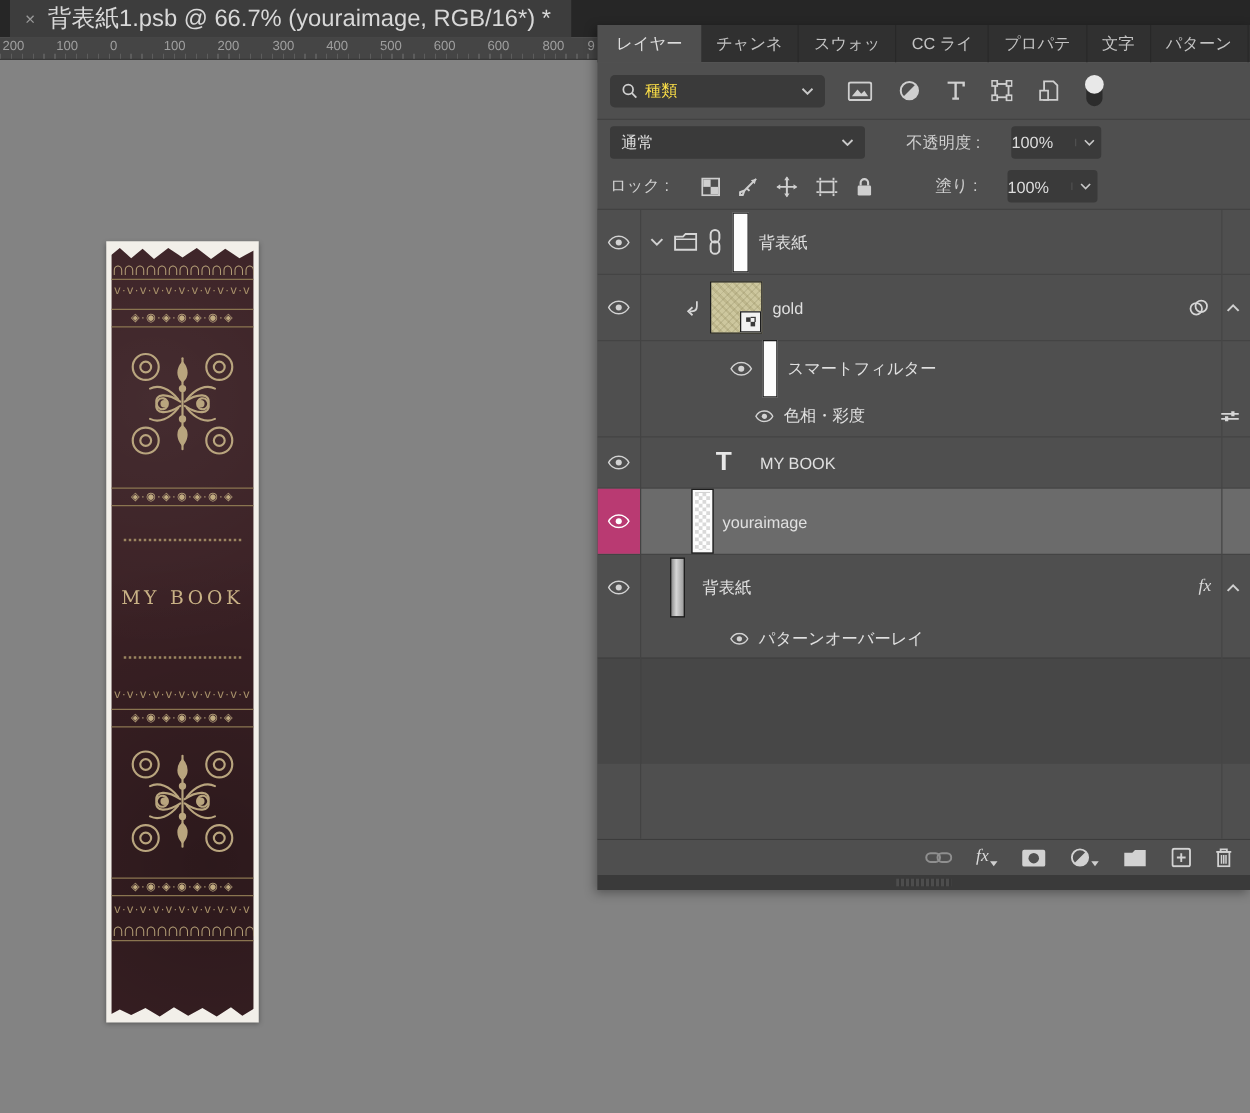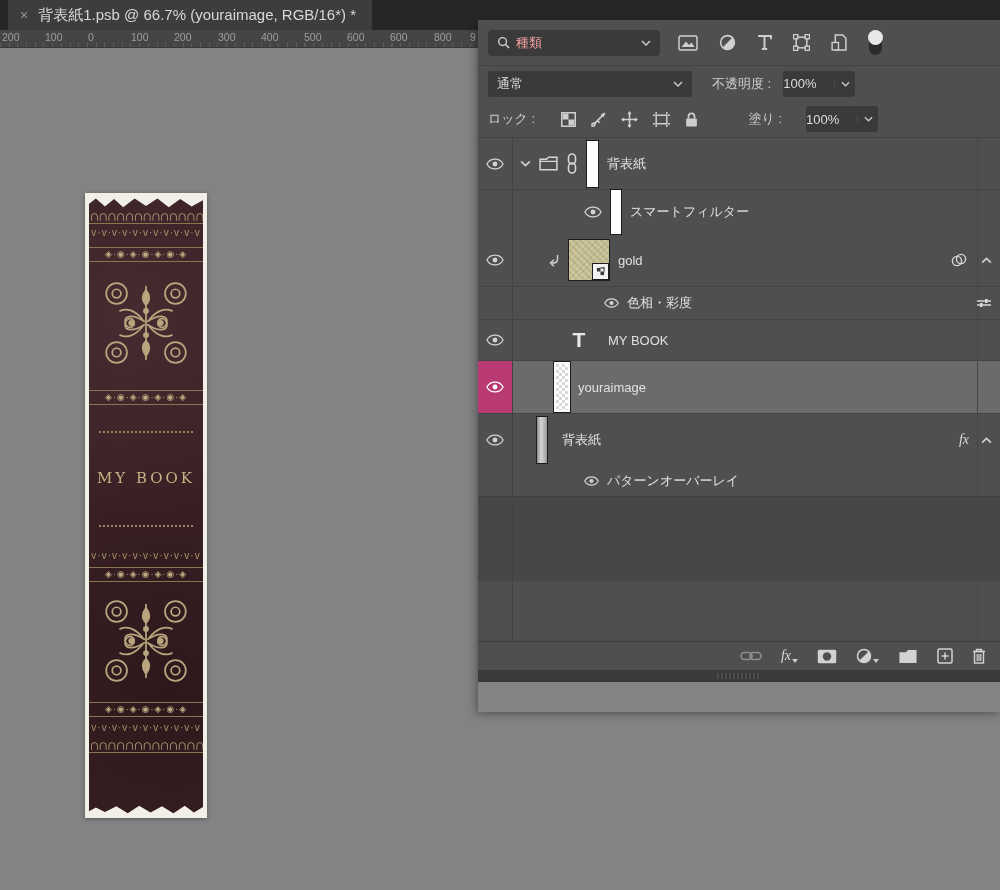--- a/index.html
+++ b/index.html
@@ -6,21 +6,21 @@
   body{width:1000px;height:890px;overflow:hidden;background:#838383;
        font-family:"Liberation Sans","DejaVu Sans",sans-serif;
        -webkit-font-smoothing:antialiased;}
   .screen{position:absolute;inset:0;width:1000px;height:890px;}
 
   
   .tabbar{position:absolute;left:0;top:0;width:1000px;height:30px;background:#262626;}
   .doc-tab{position:absolute;left:8px;top:0;height:30px;background:#3d3d3d;
            display:flex;align-items:center;padding:0 16px 0 12px;gap:10px;}
   .doc-close{color:#9a9a9a;font-size:14px;line-height:1;cursor:default;}
-  .doc-title{color:#d8d8d8;font-size:15px;white-space:nowrap;}
+  .doc-title{color:#d8d8d8;font-size:19px;white-space:nowrap;}
 
   
   .ruler{position:absolute;left:0;top:30px;width:1000px;height:17px;background:#454545;
          border-bottom:1px solid #383838;}
   .ruler::after{content:"";position:absolute;left:0;bottom:0;width:100%;height:4px;
          background:repeating-linear-gradient(90deg,#5d5d5d 0 1px,transparent 1px 8.7px);}
   .ruler .rlabel{position:absolute;top:1px;color:#9e9e9e;font-size:10.5px;}
 
   
   .canvas{position:absolute;left:0;top:48px;width:1000px;height:842px;background:#838383;}
@@ -52,24 +52,24 @@
          font-size:13px;}
   .ptab{display:flex;align-items:center;padding:0 12px;border-right:1px solid #282828;
         white-space:nowrap;}
   .ptab.active{background:#4f4f4f;color:#dcdcdc;border-right:none;padding:0 15px;}
   .ptabs .spacer{flex:1;border-right:none;}
 
   .pbody{background:#4f4f4f;height:662px;position:relative;}
   .prow{display:flex;align-items:center;padding:0 10px;box-sizing:border-box;}
   .filter-row{height:45px;gap:14px;}
   .fselect{width:172px;height:26px;background:#3a3a3a;border-radius:4px;display:flex;
-           align-items:center;gap:6px;padding:0 9px;color:#fca5a5;font-size:13px;box-sizing:border-box;}
+           align-items:center;gap:6px;padding:0 9px;color:#fde047;font-size:13px;box-sizing:border-box;}
   .fselect .grow{flex:1;}
   .ficons{display:flex;align-items:center;gap:21px;margin-left:4px;}
-  .blend-row{height:36px;border-top:1px solid #424242;gap:12px;}
+  .blend-row{height:36px;border-top:1px solid #424242;gap:25px;}
   .bselect{width:204px;height:26px;background:#3a3a3a;border-radius:3px;display:flex;
            align-items:center;padding:0 9px;color:#dcdcdc;font-size:13px;box-sizing:border-box;}
   .bselect .grow{flex:1;}
   .plabel{color:#cfcfcf;font-size:13px;white-space:nowrap;}
   .valbox{width:72px;height:26px;background:#3a3a3a;border-radius:3px;display:flex;align-items:center;
           box-sizing:border-box;color:#dcdcdc;font-size:13px;}
   .valbox .val{flex:1;text-align:left;}
   .valbox .vchev{width:20px;display:flex;justify-content:center;border-left:1px solid #4f4f4f;}
   .lock-row{height:37px;gap:16px;border-bottom:1px solid #424242;}
   .lock-icons{display:flex;align-items:center;gap:15px;margin-left:10px;}
@@ -237,20 +237,31 @@
 
         <div class="band ornate sp" style="margin-top:16px">◈·◉·◈·◉·◈·◉·◈</div>
         <div class="band vee sp" style="margin-top:6px">v·v·v·v·v·v·v·v·v·v·v</div>
         <div class="band arch sp" style="margin-top:4px">∩∩∩∩∩∩∩∩∩∩∩∩∩∩</div>
       </div>
     </div>
   </div>
 
   <div class="panel">
 
+    <div class="ptabs">
+      <div class="ptab active">レイヤー</div>
+      <div class="ptab">チャンネ</div>
+      <div class="ptab">スウォッ</div>
+      <div class="ptab">CC ライ</div>
+      <div class="ptab">プロパテ</div>
+      <div class="ptab">文字</div>
+      <div class="ptab">パターン</div>
+      <div class="ptab spacer"></div>
+
+    </div>
 
     <div class="pbody">
 
       <div class="prow filter-row">
         <div class="fselect">
           <svg class="icon" width="13" height="13" viewBox="0 0 14 14">
               <circle cx="6" cy="6" r="4.2" fill="none" stroke="#d0d0d0" stroke-width="1.5"></circle>
               <path d="M9.2 9.2 L13 13" stroke="#d0d0d0" stroke-width="1.6"></path>
             </svg>
           <span>種類</span>
@@ -360,32 +371,20 @@
             <svg class="icon" width="19" height="15" viewBox="0 0 18 14">
                 <path d="M1 3 H7 L9 1 H17 V13 H1 Z" fill="none" stroke="#d6d6d6" stroke-width="1.4"></path>
                 <path d="M1 5 H17" stroke="#d6d6d6" stroke-width="1.2"></path>
               </svg>
             <svg class="icon" width="12" height="21" viewBox="0 0 12 21">
                 <rect x="2.5" y="1" width="7" height="10" rx="3.5" fill="none" stroke="#d6d6d6" stroke-width="1.6"></rect>
                 <rect x="2.5" y="10" width="7" height="10" rx="3.5" fill="none" stroke="#d6d6d6" stroke-width="1.6"></rect>
               </svg>
             <span class="thumb-strip t-group"></span>
             <span class="lname">背表紙</span>
-          </div>
-        </div>
-
-        <div class="lrow" style="height:44px">
-          <div class="eyecol"></div>
-          <div class="rowc" style="padding-left:72px">
-            <svg class="icon" width="18" height="12" viewBox="0 0 20 13">
-                <path d="M10 1 C5.5 1 2.2 4.2 1 6.5 C2.2 8.8 5.5 12 10 12 C14.5 12 17.8 8.8 19 6.5 C17.8 4.2 14.5 1 10 1 Z" fill="none" stroke="#d2d2d2" stroke-width="1.4"></path>
-                <circle cx="10" cy="6.5" r="2.7" fill="#d2d2d2"></circle>
-              </svg>
-            <span class="thumb-strip t-sf"></span>
-            <span class="lname">スマートフィルター</span>
           </div>
         </div>
 
         <div class="lrow divb" style="height:52px">
           <div class="eyecol">
               <svg class="icon" width="18" height="12" viewBox="0 0 20 13">
                 <path d="M10 1 C5.5 1 2.2 4.2 1 6.5 C2.2 8.8 5.5 12 10 12 C14.5 12 17.8 8.8 19 6.5 C17.8 4.2 14.5 1 10 1 Z" fill="none" stroke="#d2d2d2" stroke-width="1.4"></path>
                 <circle cx="10" cy="6.5" r="2.7" fill="#d2d2d2"></circle>
               </svg>
             </div>
@@ -409,20 +408,32 @@
                   <circle cx="8" cy="8" r="4.6" fill="none" stroke="#d6d6d6" stroke-width="1.4"></circle>
                   <circle cx="12" cy="6" r="4.6" fill="none" stroke="#d6d6d6" stroke-width="1.4"></circle>
                 </svg>
               <svg class="icon" width="11" height="7" viewBox="0 0 10 6">
                   <path d="M1 5 L5 1 L9 5" fill="none" stroke="#cfcfcf" stroke-width="1.5"></path>
                 </svg>
             </span>
           </div>
         </div>
 
+        <div class="lrow" style="height:44px">
+          <div class="eyecol"></div>
+          <div class="rowc" style="padding-left:72px">
+            <svg class="icon" width="18" height="12" viewBox="0 0 20 13">
+                <path d="M10 1 C5.5 1 2.2 4.2 1 6.5 C2.2 8.8 5.5 12 10 12 C14.5 12 17.8 8.8 19 6.5 C17.8 4.2 14.5 1 10 1 Z" fill="none" stroke="#d2d2d2" stroke-width="1.4"></path>
+                <circle cx="10" cy="6.5" r="2.7" fill="#d2d2d2"></circle>
+              </svg>
+            <span class="thumb-strip t-sf"></span>
+            <span class="lname">スマートフィルター</span>
+          </div>
+        </div>
+
         <div class="lrow divb" style="height:32px">
           <div class="eyecol"></div>
           <div class="rowc" style="padding-left:92px">
             <svg class="icon" width="15" height="10" viewBox="0 0 20 13">
                 <path d="M10 1 C5.5 1 2.2 4.2 1 6.5 C2.2 8.8 5.5 12 10 12 C14.5 12 17.8 8.8 19 6.5 C17.8 4.2 14.5 1 10 1 Z" fill="none" stroke="#d2d2d2" stroke-width="1.6"></path>
                 <circle cx="10" cy="6.5" r="2.8" fill="#d2d2d2"></circle>
               </svg>
             <span class="lname">色相・彩度</span>
             <span class="rbadges">
               <svg class="icon" width="16" height="12" viewBox="0 0 16 12">

